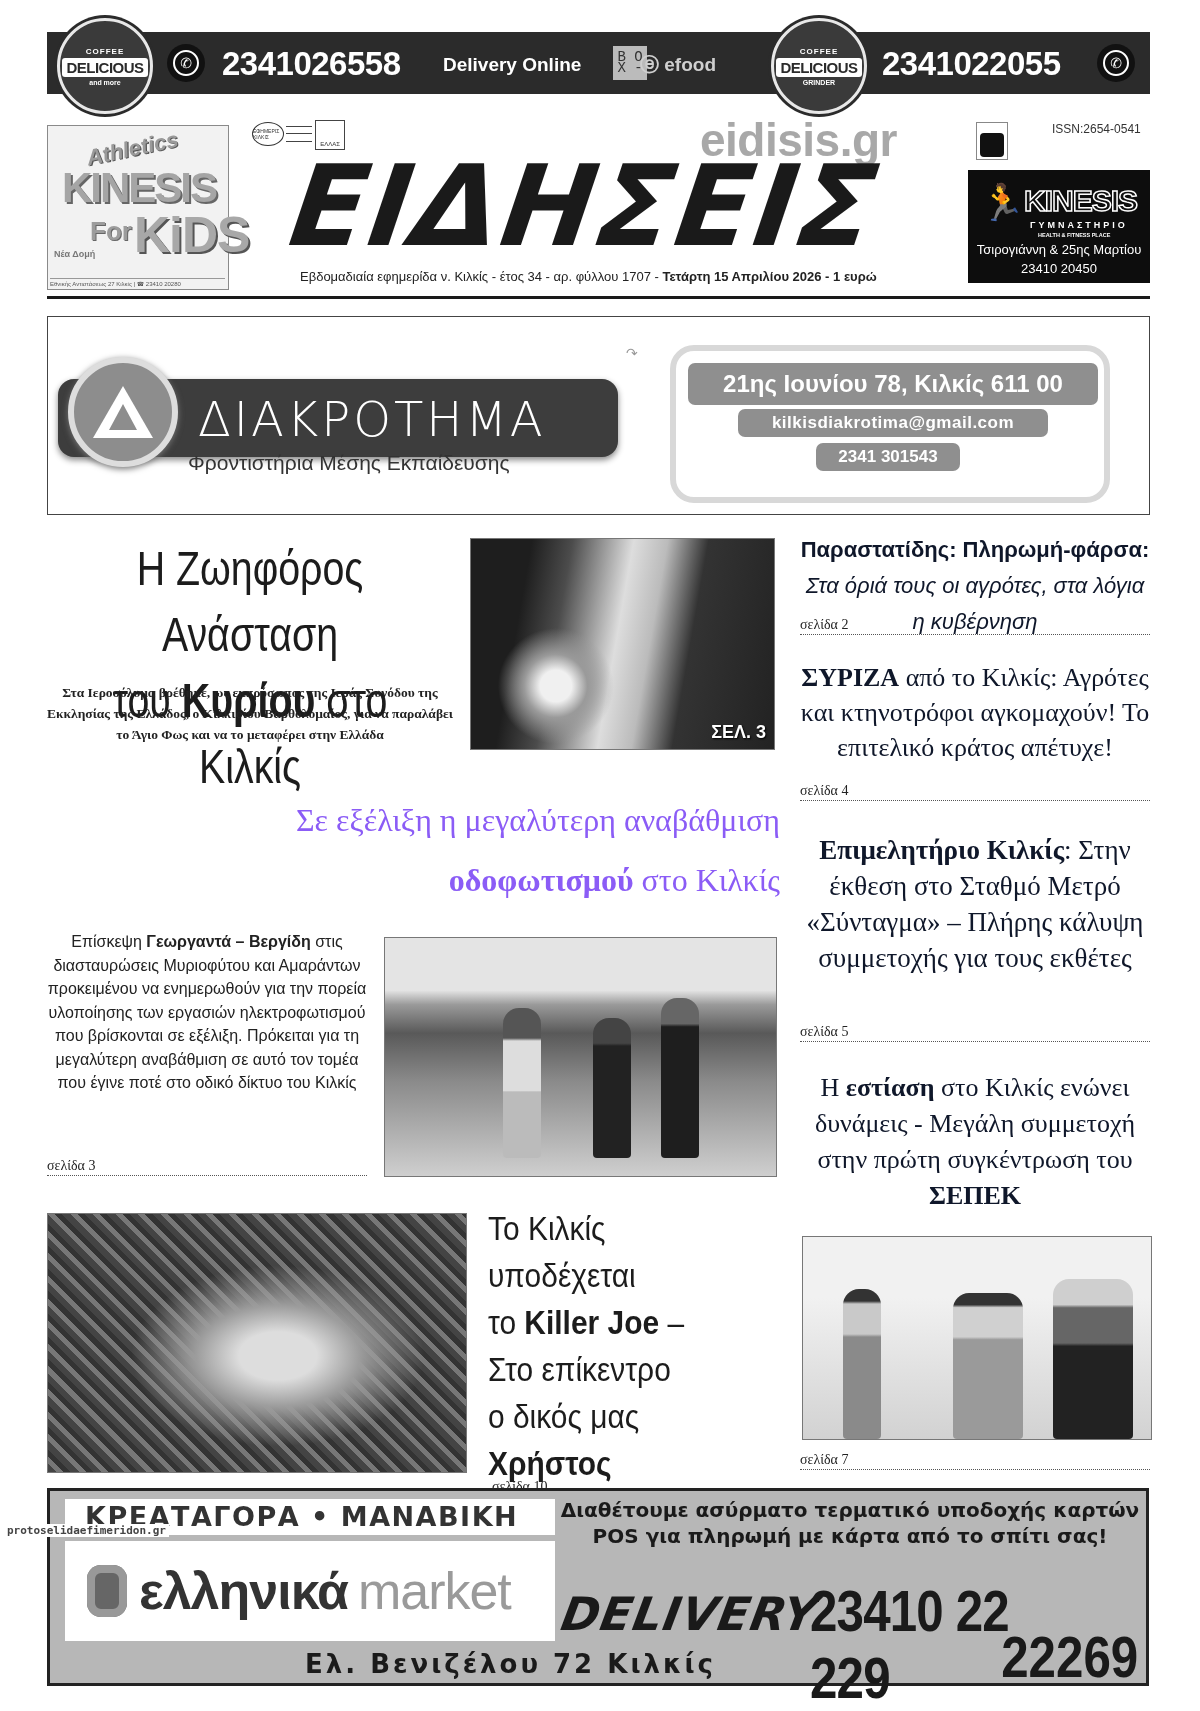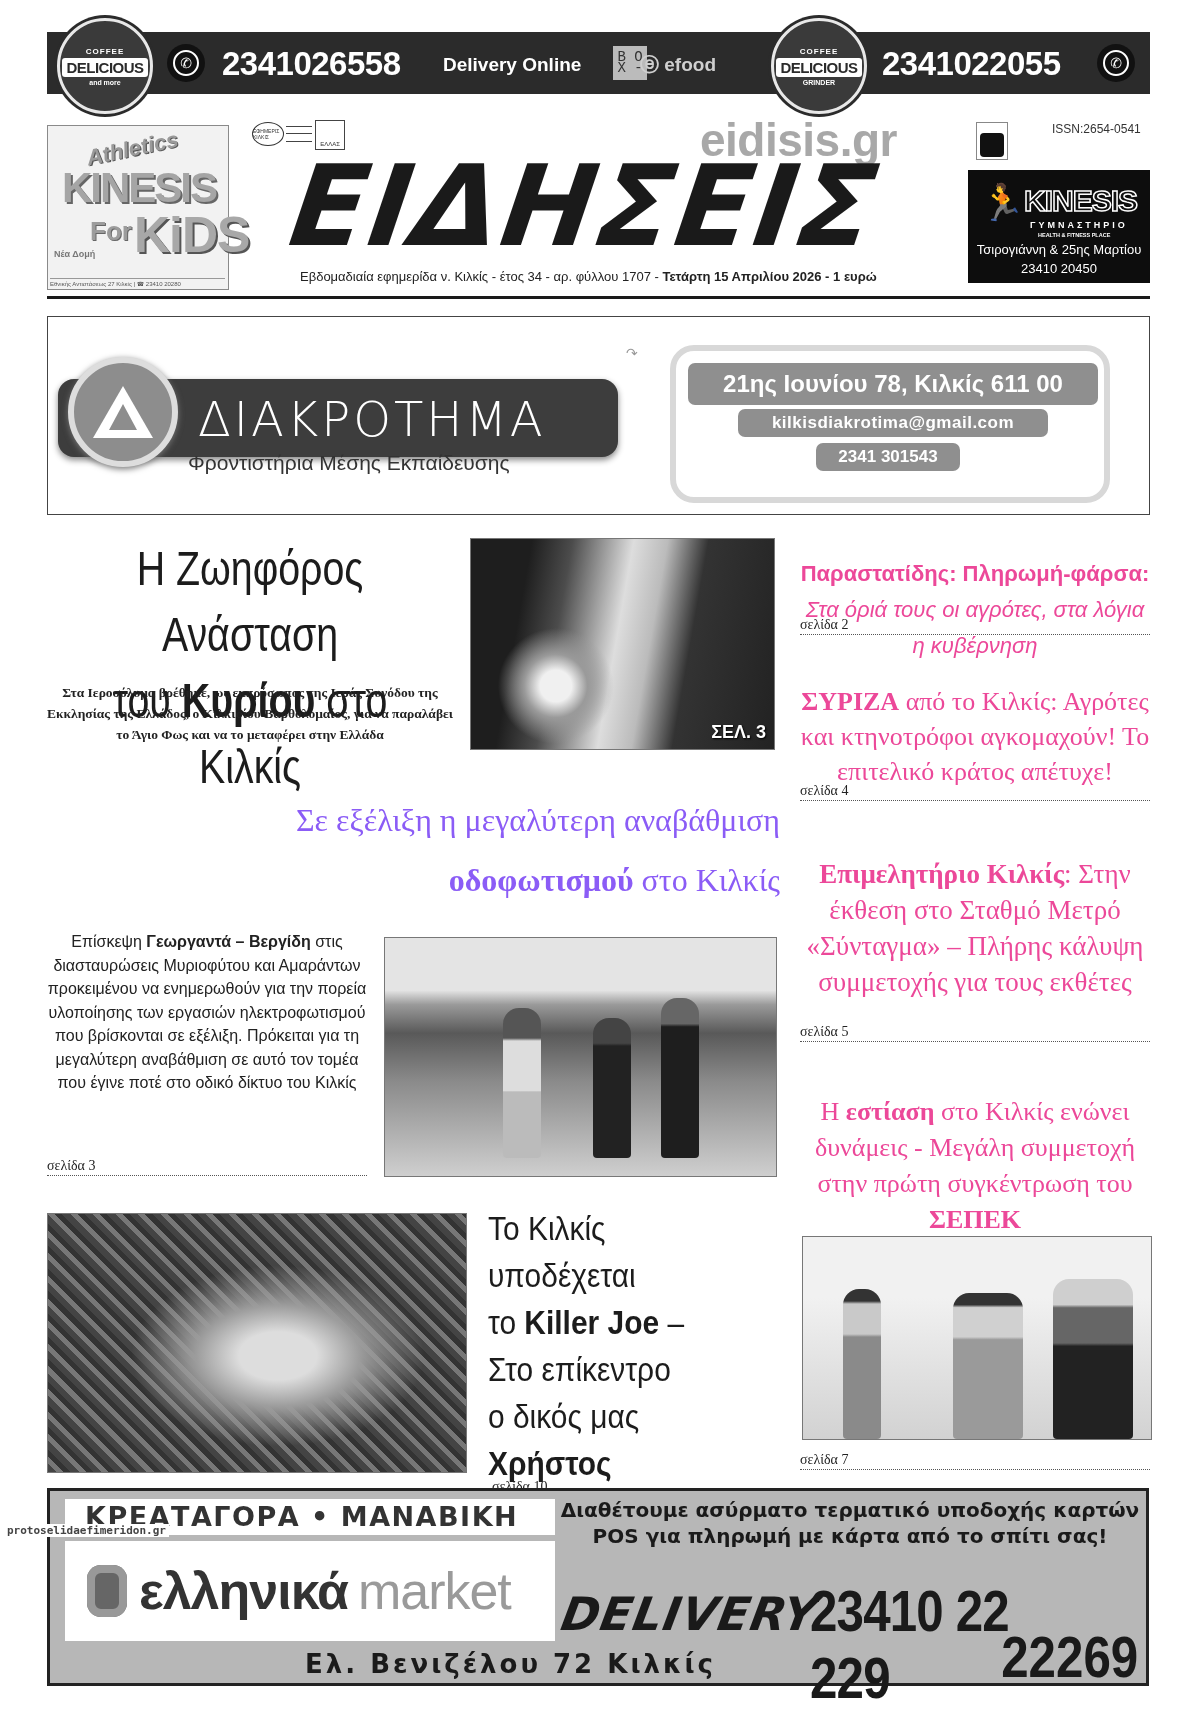--- a/index.html
+++ b/index.html
@@ -78,21 +78,21 @@
 
   .hl-2 { left: 40px; top: 790px; width: 740px; text-align: right; font-size: 32px; line-height: 60px; color: #8b5cf6; }
   .lead-2 { left: 46px; top: 930px; width: 322px; text-align: center; font-size: 16px; line-height: 23.5px; color: #222; }
   .photo-2 { left: 384px; top: 937px; width: 393px; height: 240px; background: linear-gradient(180deg, #e4e4e4 0 22%, #9a9a9a 28%, #595959 40%, #8a8a8a 60%, #cfcfcf 100%); }
   .person { position: absolute; bottom: 18px; width: 38px; border-radius: 16px 16px 4px 4px; }
 
   .hl-3 { left: 488px; top: 1205px; width: 300px; font-size: 34px; line-height: 47px; color: #1c1c1c; transform: scaleX(0.88); transform-origin: left top; }
   .photo-3 { left: 47px; top: 1213px; width: 420px; height: 260px; background: radial-gradient(ellipse at 55% 55%, #ddd 0 12%, #9d9d9d 25%, transparent 45%), repeating-linear-gradient(45deg, #444 0 6px, #777 6px 11px, #333 11px 16px); }
   .photo-4 { left: 802px; top: 1236px; width: 350px; height: 204px; background: linear-gradient(180deg, #f1f1f1 0 30%, #d2d2d2 100%); }
 
-  .side-hl { text-align: center; color: #ec4899; margin-top: 24px; }
+  .side-hl { text-align: center; color: #0f172a; }
   .s1 { left: 800px; top: 532px; width: 350px; font-size: 22px; line-height: 36px; }
   .s2 { left: 800px; top: 660px; width: 350px; font-size: 26px; line-height: 35px; }
   .s3 { left: 800px; top: 832px; width: 350px; font-size: 27px; line-height: 36px; }
   .s4 { left: 800px; top: 1070px; width: 350px; font-size: 26px; line-height: 36px; }
   .pageref { font-family: "Liberation Serif", serif; font-size: 14px; color: #222; border-bottom: 1.5px dotted #555; padding-bottom: 1px; }
   .it { font-style: italic; }
 
   
   .market-ad { left: 47px; top: 1488px; width: 1102px; height: 198px; background: #b7b7b7; border: 3px solid #222; }
   .m-top { position: absolute; left: 15px; top: 8px; width: 490px; height: 36px; background: #fff; font-size: 27px; font-weight: bold; color: #333; line-height: 36px; letter-spacing: 1.5px; padding-left: 20px; font-family: "DejaVu Sans", sans-serif; }

